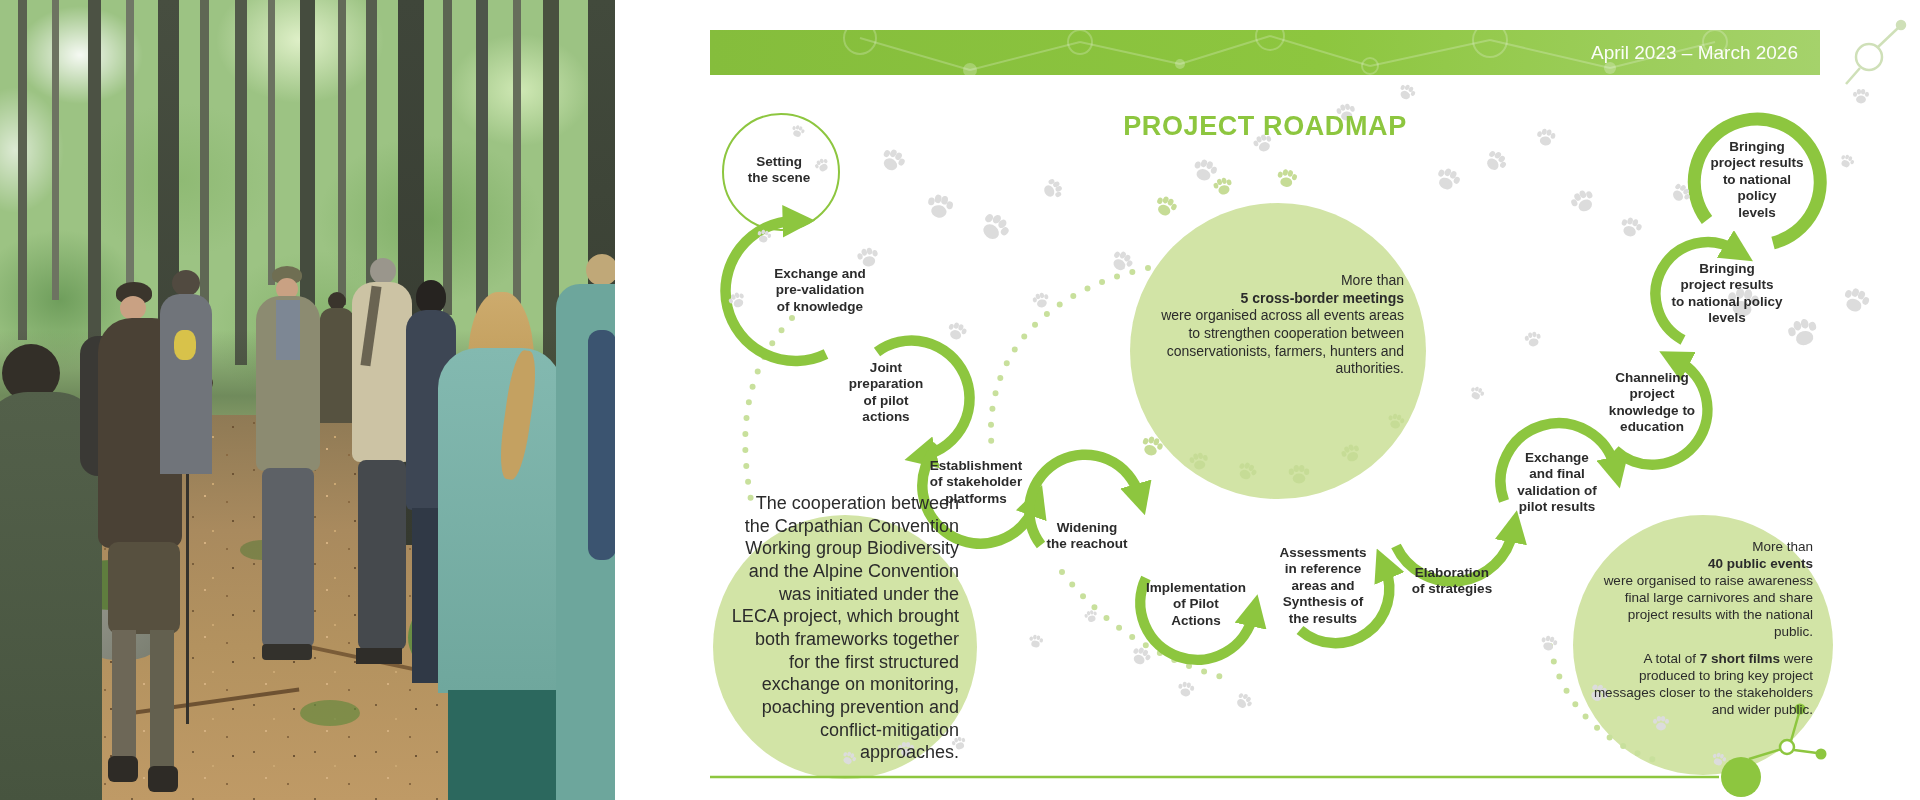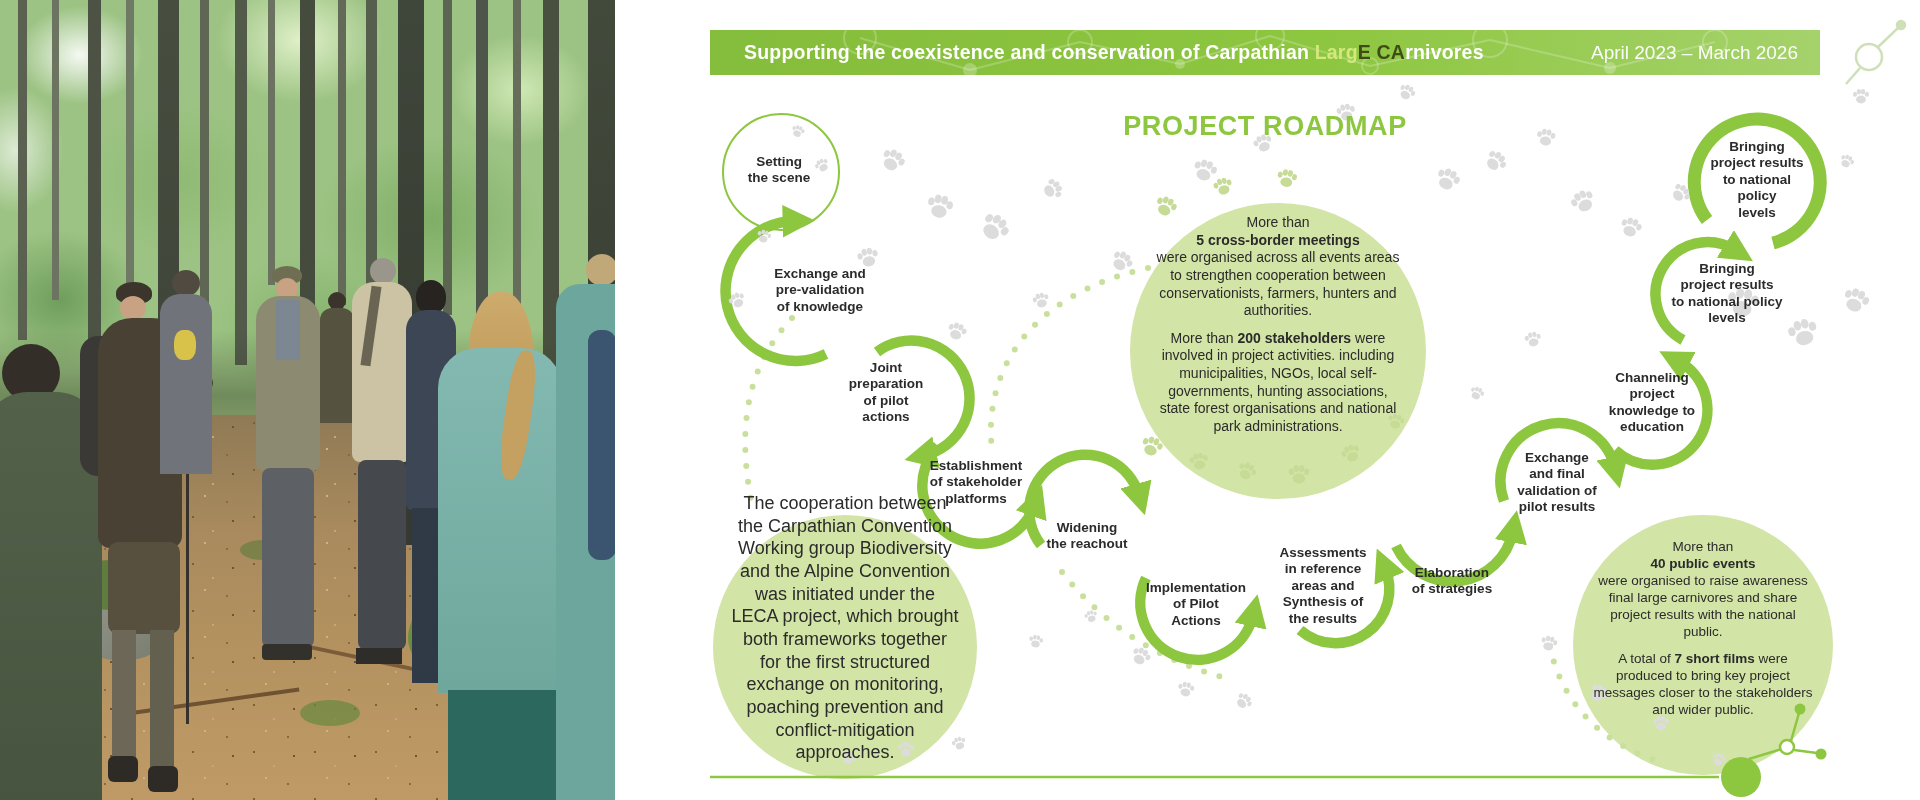--- a/index.html
+++ b/index.html
@@ -34,21 +34,21 @@
   .band-title{position:relative;z-index:2;padding-left:34px;font-size:19.5px;font-weight:700;color:#fff;letter-spacing:.2px;}
   .band-title .hl1{color:var(--hl1);}
   .band-title .hl2{color:var(--hl2);}
   .band-date{position:absolute;right:22px;top:50%;transform:translateY(-50%);z-index:2;font-size:19px;font-weight:400;color:#fff;opacity:.96;}
   .band-net{position:absolute;left:0;top:0;z-index:1;}
   .roadmap-title{position:absolute;left:1265px;top:126px;transform:translate(-50%,-50%);font-size:27px;font-weight:800;letter-spacing:.6px;color:var(--brand);z-index:5;white-space:nowrap;}
   .circle{position:absolute;border-radius:50%;z-index:2;}
   .ring{border:2.5px solid var(--brand);background:#fff;}
   .fillc{background:var(--fill);}
   .step-label{position:absolute;transform:translate(-50%,-50%);text-align:center;font-weight:700;font-size:13.5px;line-height:1.22;color:var(--ink);white-space:pre-line;z-index:5;}
-  .callout{position:absolute;transform:translate(-50%,-50%);text-align:center;color:var(--ink);z-index:4;line-height:1.26;}
+  .callout{position:absolute;transform:translate(-50%,-50%);text-align:right;color:var(--ink);z-index:4;line-height:1.26;}
   .callout p{margin:0 0 10px;}
   .callout strong{font-weight:700;}
   .blk{display:block;}
   .overlay{position:absolute;left:0;top:0;z-index:3;pointer-events:none;}
   .flow{fill:none;stroke:var(--brand);stroke-width:10.5px;}
   .flow.thick{stroke-width:13px;}
   .dotted{fill:none;stroke:var(--dots);stroke-width:6px;stroke-linecap:round;stroke-dasharray:0 16;}
   .brand-line{stroke:var(--brand);}
   .paw-g{fill:var(--pawg);}
   .paw-lg{fill:var(--pawlg);}
@@ -147,21 +147,20 @@
         <line x1="780" y1="10" x2="900" y2="38"></line>
       <line x1="900" y1="38" x2="1005" y2="12"></line>
         <circle cx="1005" cy="12" r="12"></circle>
     </g>
     <g fill="rgba(255,255,255,0.25)">
       <circle cx="260" cy="40" r="7"></circle>
         <circle cx="470" cy="34" r="5"></circle>
         <circle cx="900" cy="38" r="6"></circle>
     </g>
   </svg>
-  <div class="band-title"><span>Supporting the coexistence and conservation of Carpathian </span><span class="hl1">Larg</span><span class="hl2">E CA</span><span>rnivores</span></div>
   <div class="band-date">April 2023 – March 2026</div>
 </div>
 
 <div class="roadmap-title">PROJECT ROADMAP</div>
 
 <div class="circle ring" style="left:722px;top:113px;width:114px;height:114px"></div>
 <div class="circle fillc" style="left:1130px;top:203px;width:296px;height:296px"></div>
 <div class="circle fillc" style="left:713px;top:515px;width:264px;height:264px"></div>
 <div class="circle fillc" style="left:1573px;top:515px;width:260px;height:260px"></div>
 
@@ -303,21 +302,20 @@
 to national policy
 levels</div>
 <div class="step-label" style="left:1757px;top:180px">Bringing
 project results
 to national
 policy
 levels</div>
 
 <div class="callout" style="left:1278px;top:330px;width:252px;font-size:14px">
   <p><span class="blk">More than</span><strong class="blk">5 cross-border meetings</strong><span>were organised across all events areas to strengthen cooperation between conservationists, farmers, hunters and authorities.</span></p>
-  <p><span>More than </span><strong>200 stakeholders</strong><span> were involved in project activities. including municipalities, NGOs, local self-governments, hunting associations, state forest organisations and national park administrations.</span></p>
 </div>
 <div class="callout" style="left:845px;top:633px;width:228px;font-size:18px">
   <p>The cooperation between the Carpathian Convention Working group Biodiversity and the Alpine Convention was initiated under the LECA project, which brought both frameworks together for the first structured exchange on monitoring, poaching prevention and conflict-mitigation approaches.</p>
 </div>
 <div class="callout" style="left:1703px;top:633px;width:220px;font-size:13.5px">
   <p><span class="blk">More than</span><strong class="blk">40 public events</strong><span>were organised to raise awareness final large carnivores and share project results with the national public.</span></p>
   <p><span>A total of </span><strong>7 short films</strong><span> were produced to bring key project messages closer to the stakeholders and wider public.</span></p>
 </div>
 
 </body></html>

